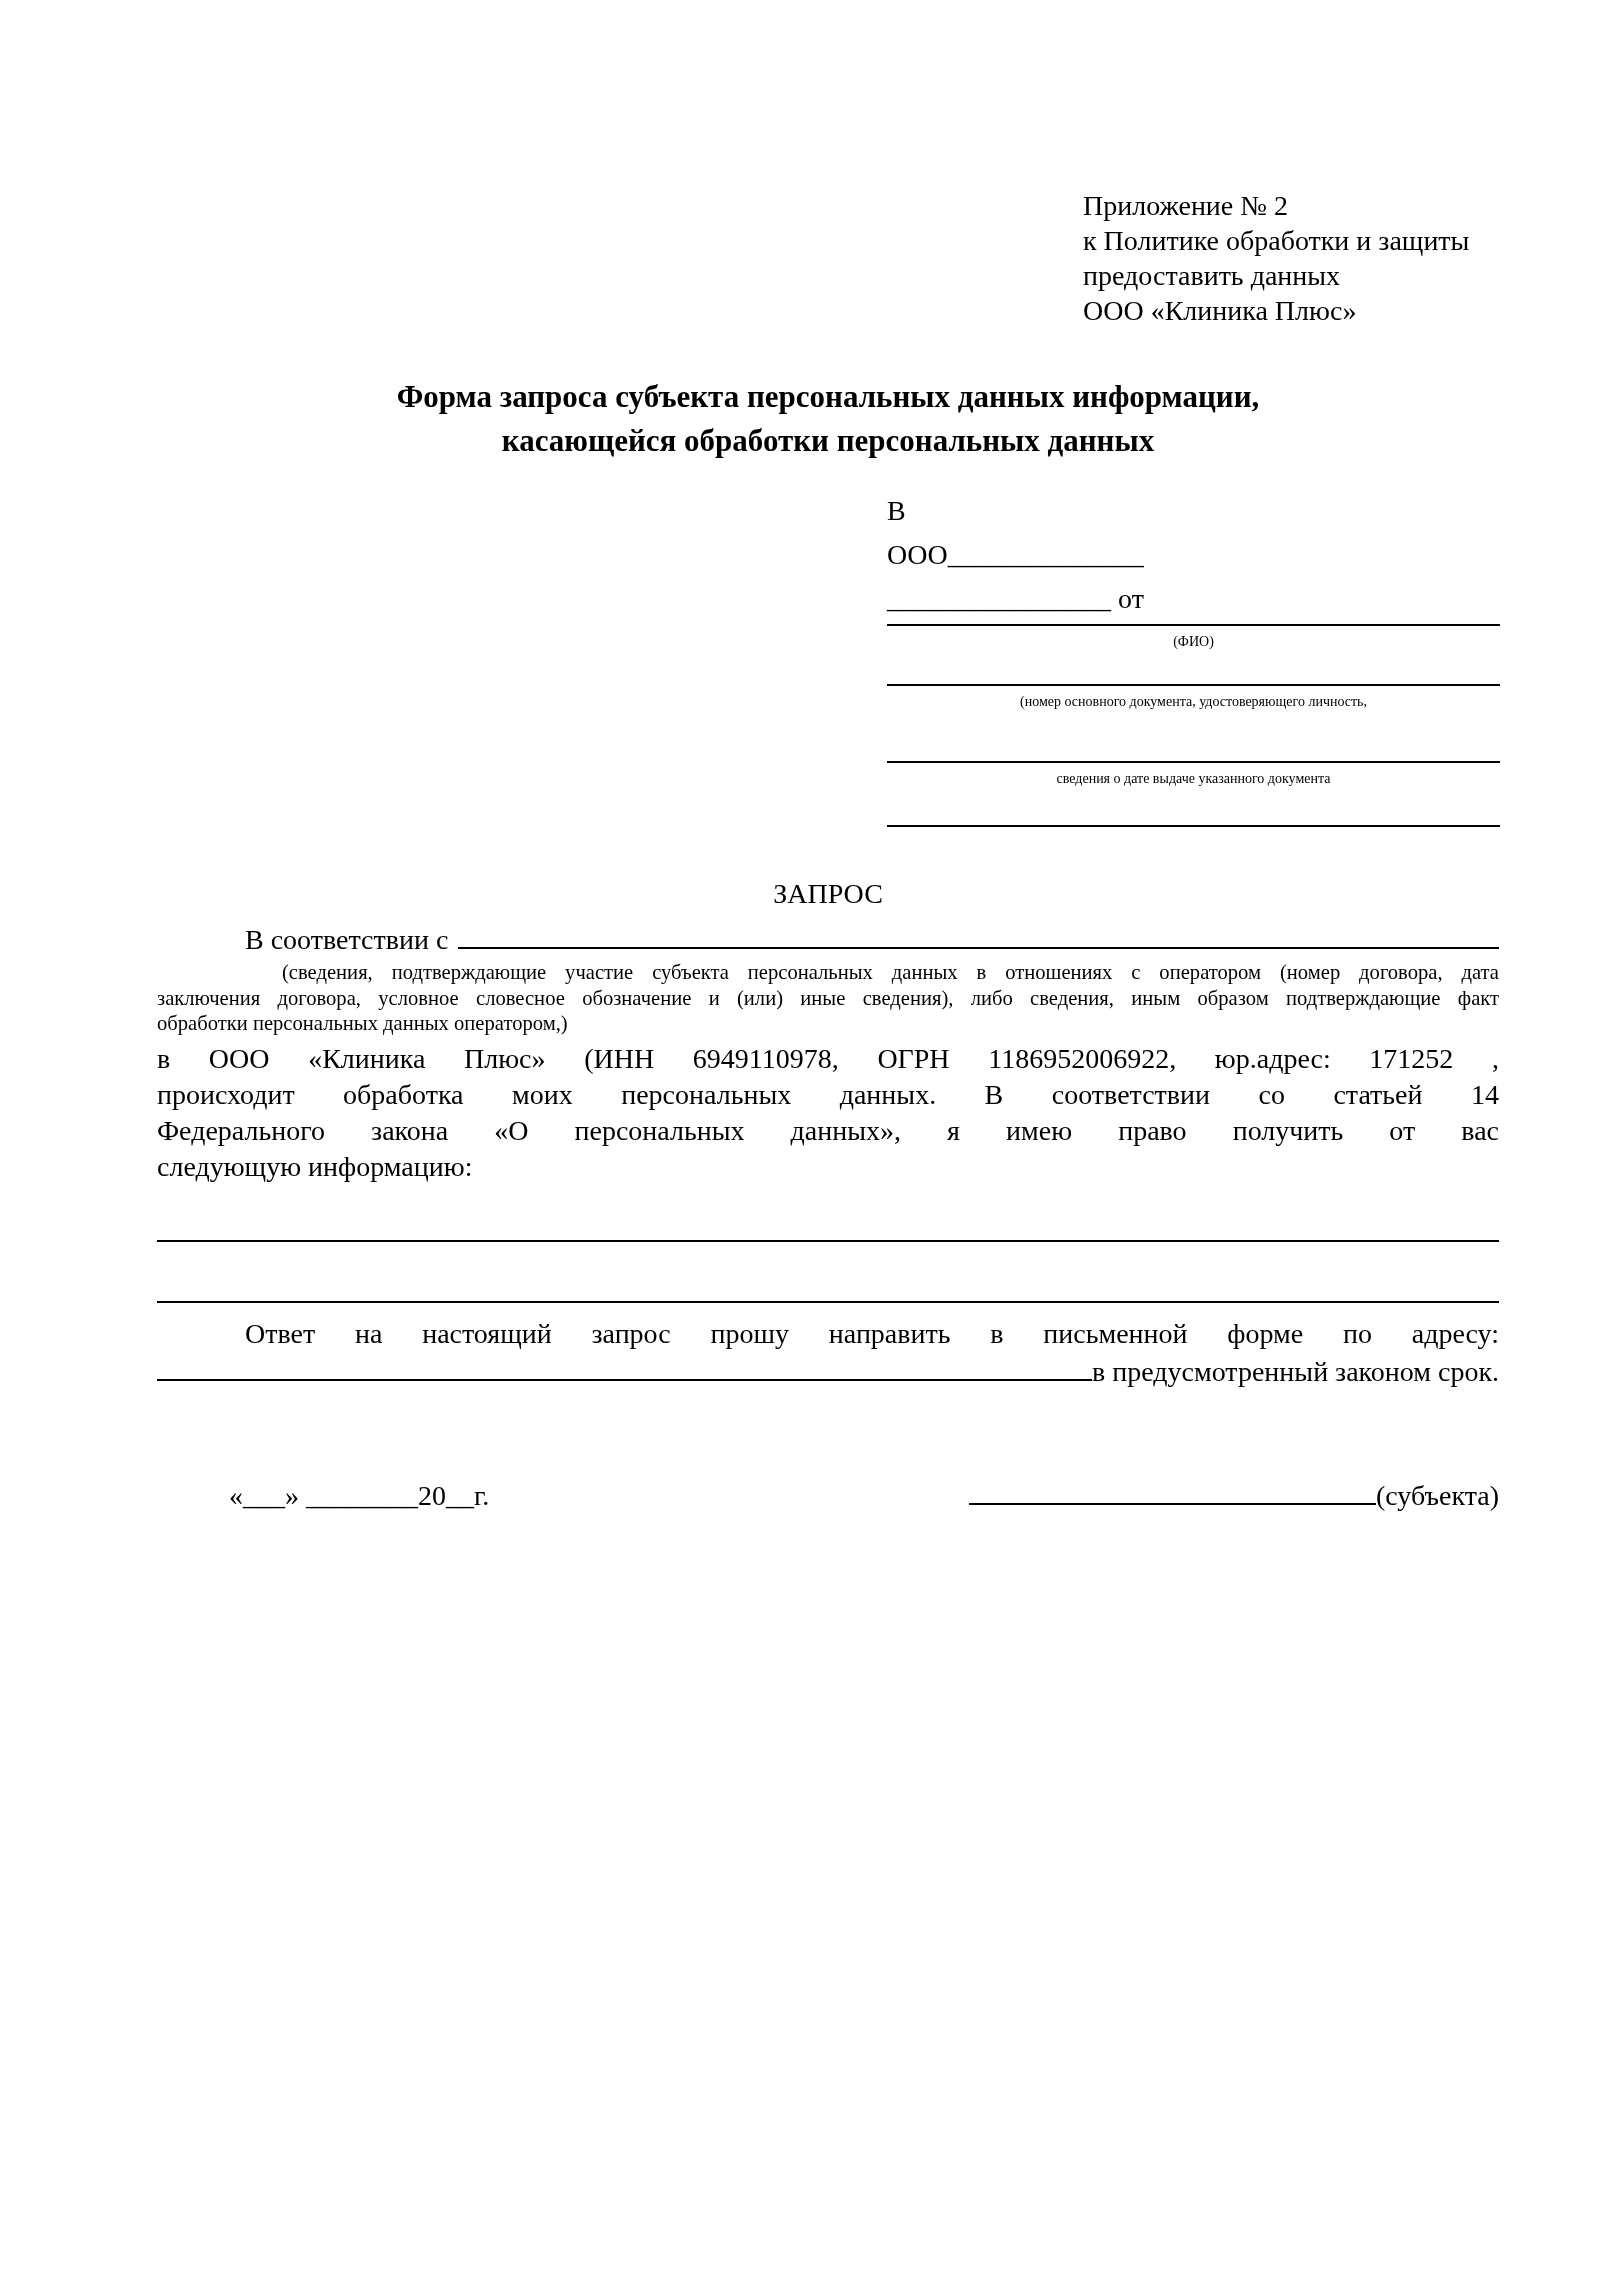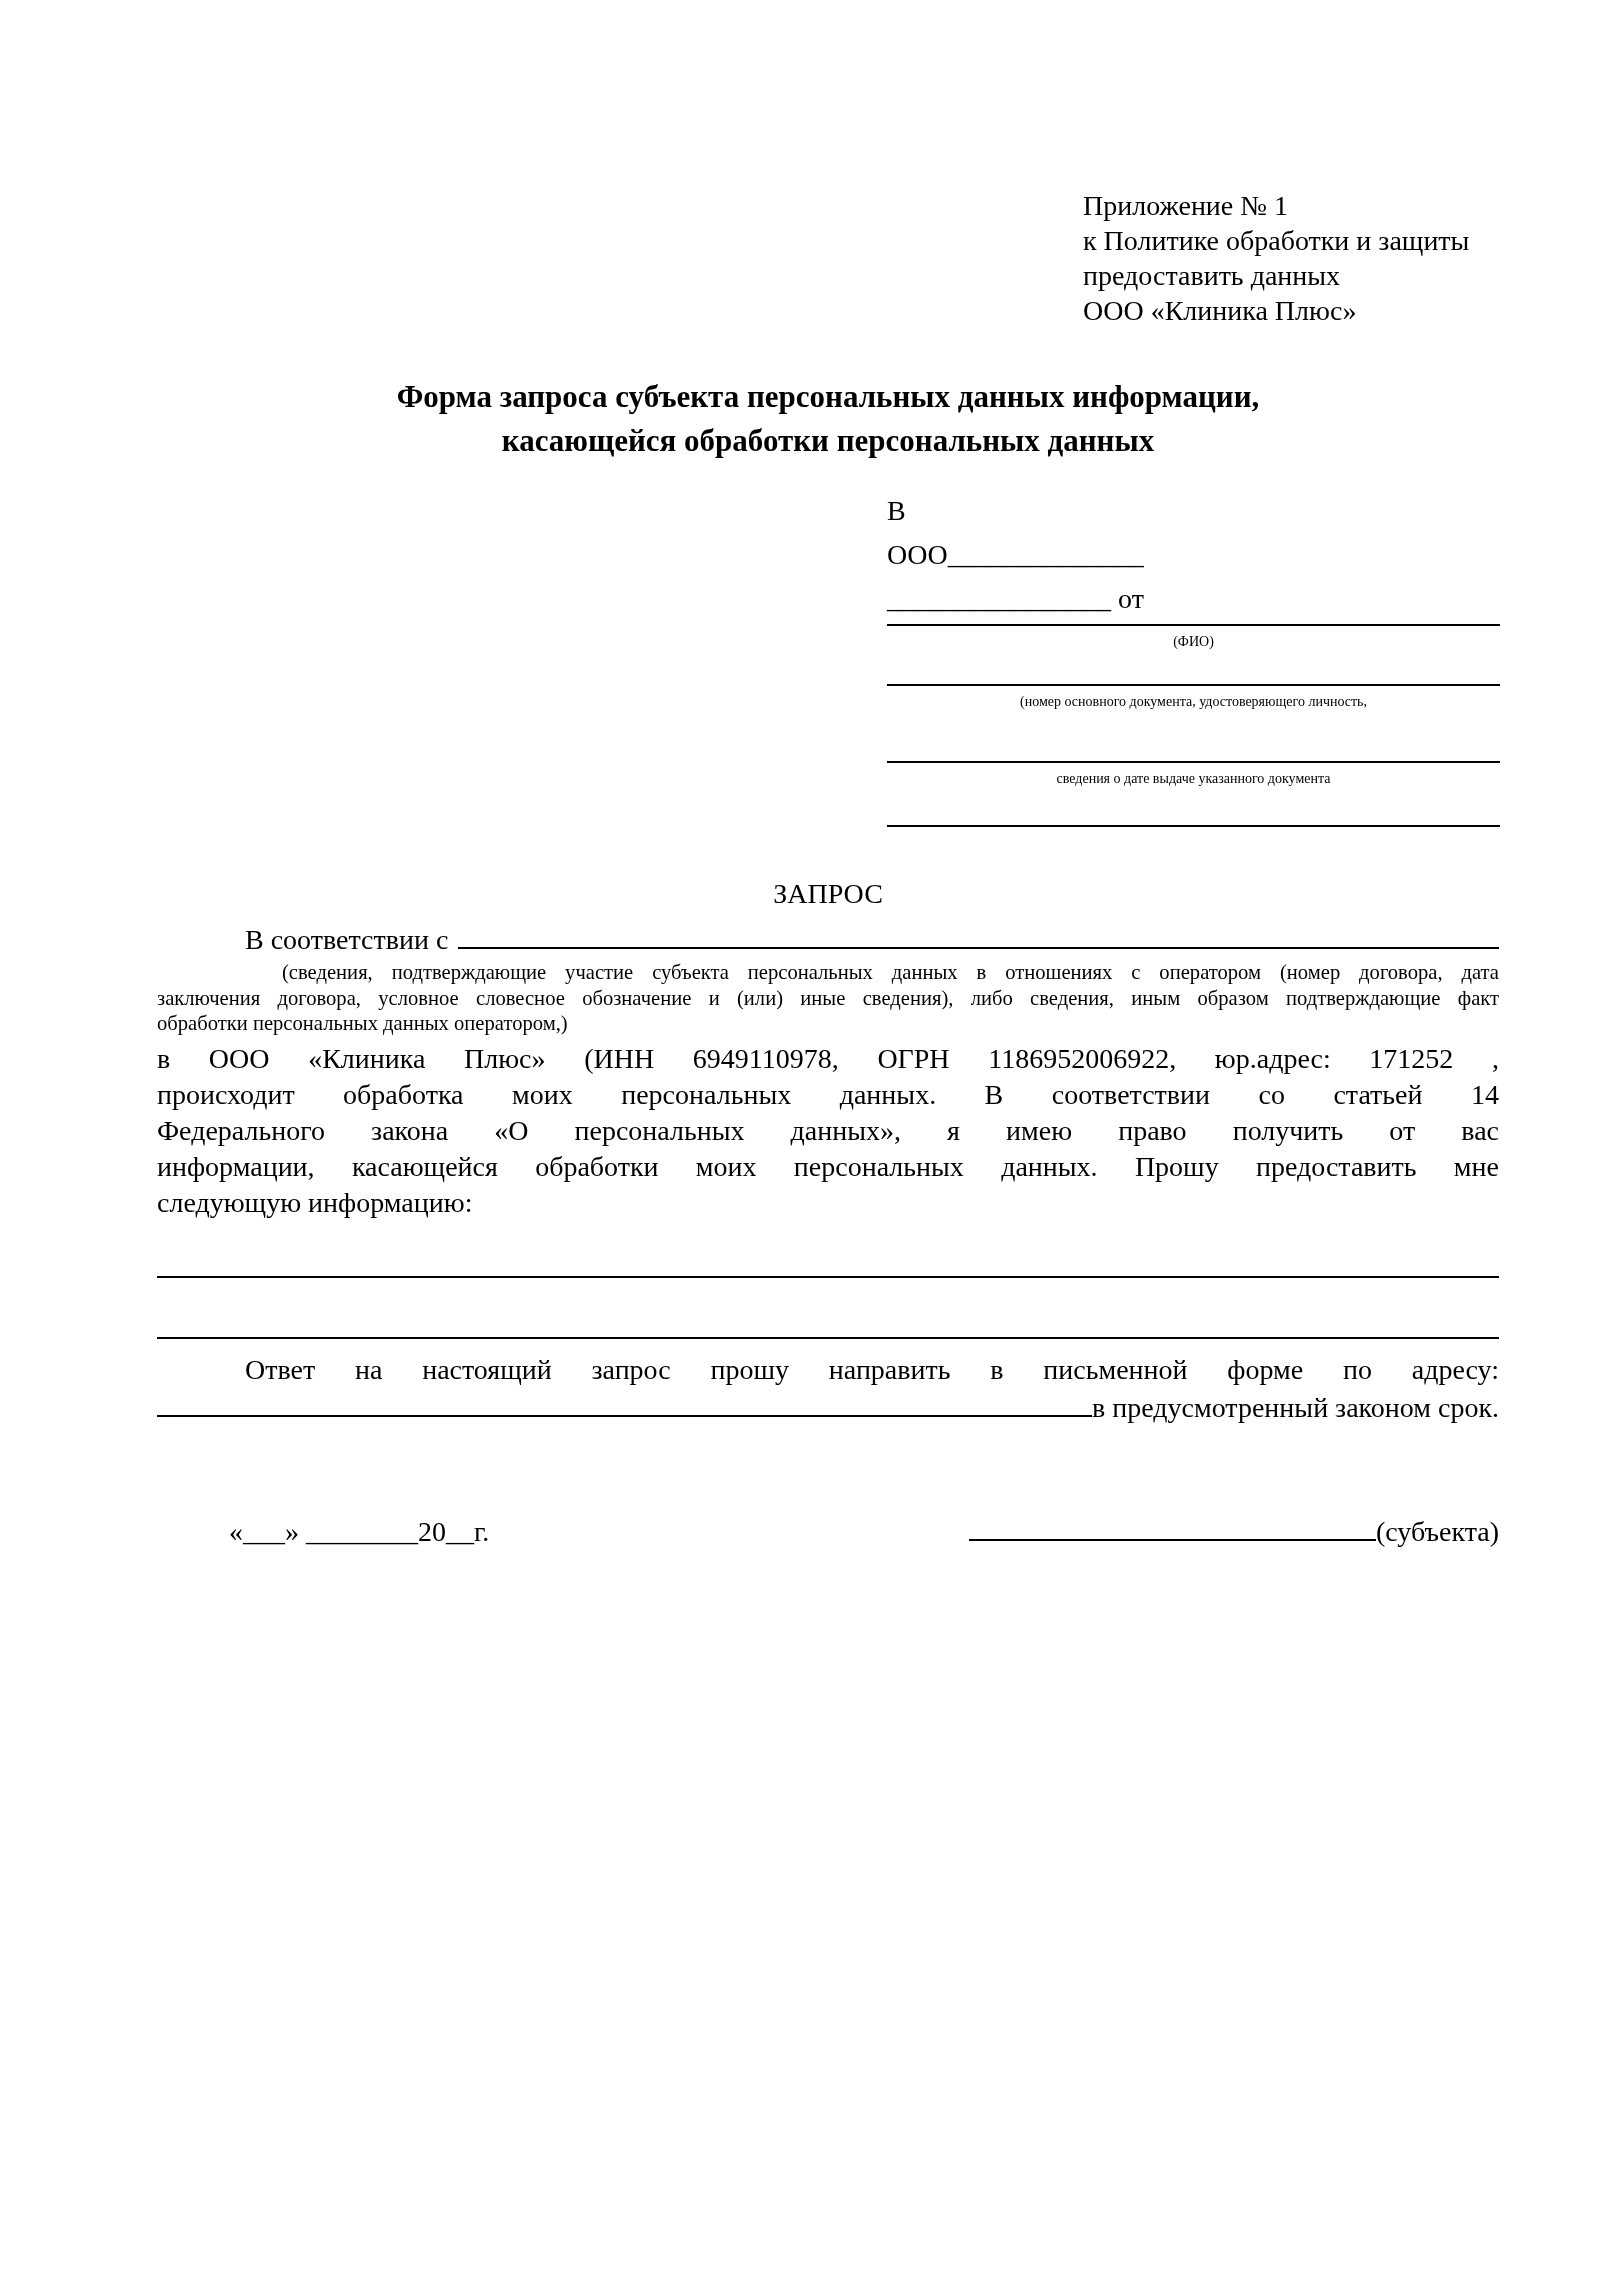--- a/index.html
+++ b/index.html
@@ -109,21 +109,21 @@
     border-bottom: 2.9px solid #000;
     height: 29px;
   }
 </style>
 </head>
 <body>
 
 <div class="page">
 
   <div class="annex">
-    <div>Приложение № 1</div>
+    <div>Приложение № 2</div>
     <div>к Политике обработки и защиты</div>
     <div>предоставить данных</div>
     <div>ООО «Клиника Плюс»</div>
   </div>
 
   <div class="doc-title">
     <div>Форма запроса субъекта персональных данных информации,</div>
     <div>касающейся обработки персональных данных</div>
   </div>
 
@@ -159,21 +159,20 @@
   <div class="note">
     <div class="nline first">(сведения, подтверждающие участие субъекта персональных данных в отношениях с оператором (номер договора, дата</div>
     <div class="nline">заключения договора, условное словесное обозначение и (или) иные сведения), либо сведения, иным образом подтверждающие факт</div>
     <div class="nline last">обработки персональных данных оператором,)</div>
   </div>
 
   <div class="body-par">
     <div class="bline">в ООО «Клиника Плюс» (ИНН 6949110978, ОГРН 1186952006922, юр.адрес: 171252 ,</div>
     <div class="bline">происходит обработка моих персональных данных. В соответствии со статьей 14</div>
     <div class="bline">Федерального закона «О персональных данных», я имею право получить от вас</div>
-    <div class="bline">информации, касающейся обработки моих персональных данных. Прошу предоставить мне</div>
     <div class="bline last">следующую информацию:</div>
   </div>
 
   <div class="mid-rule r1"></div>
   <div class="mid-rule r2"></div>
 
   <div class="reply">
     <div class="rline1">Ответ на настоящий запрос прошу направить в письменной форме по адресу:</div>
     <div class="rline2">
       <span class="fill"></span>

